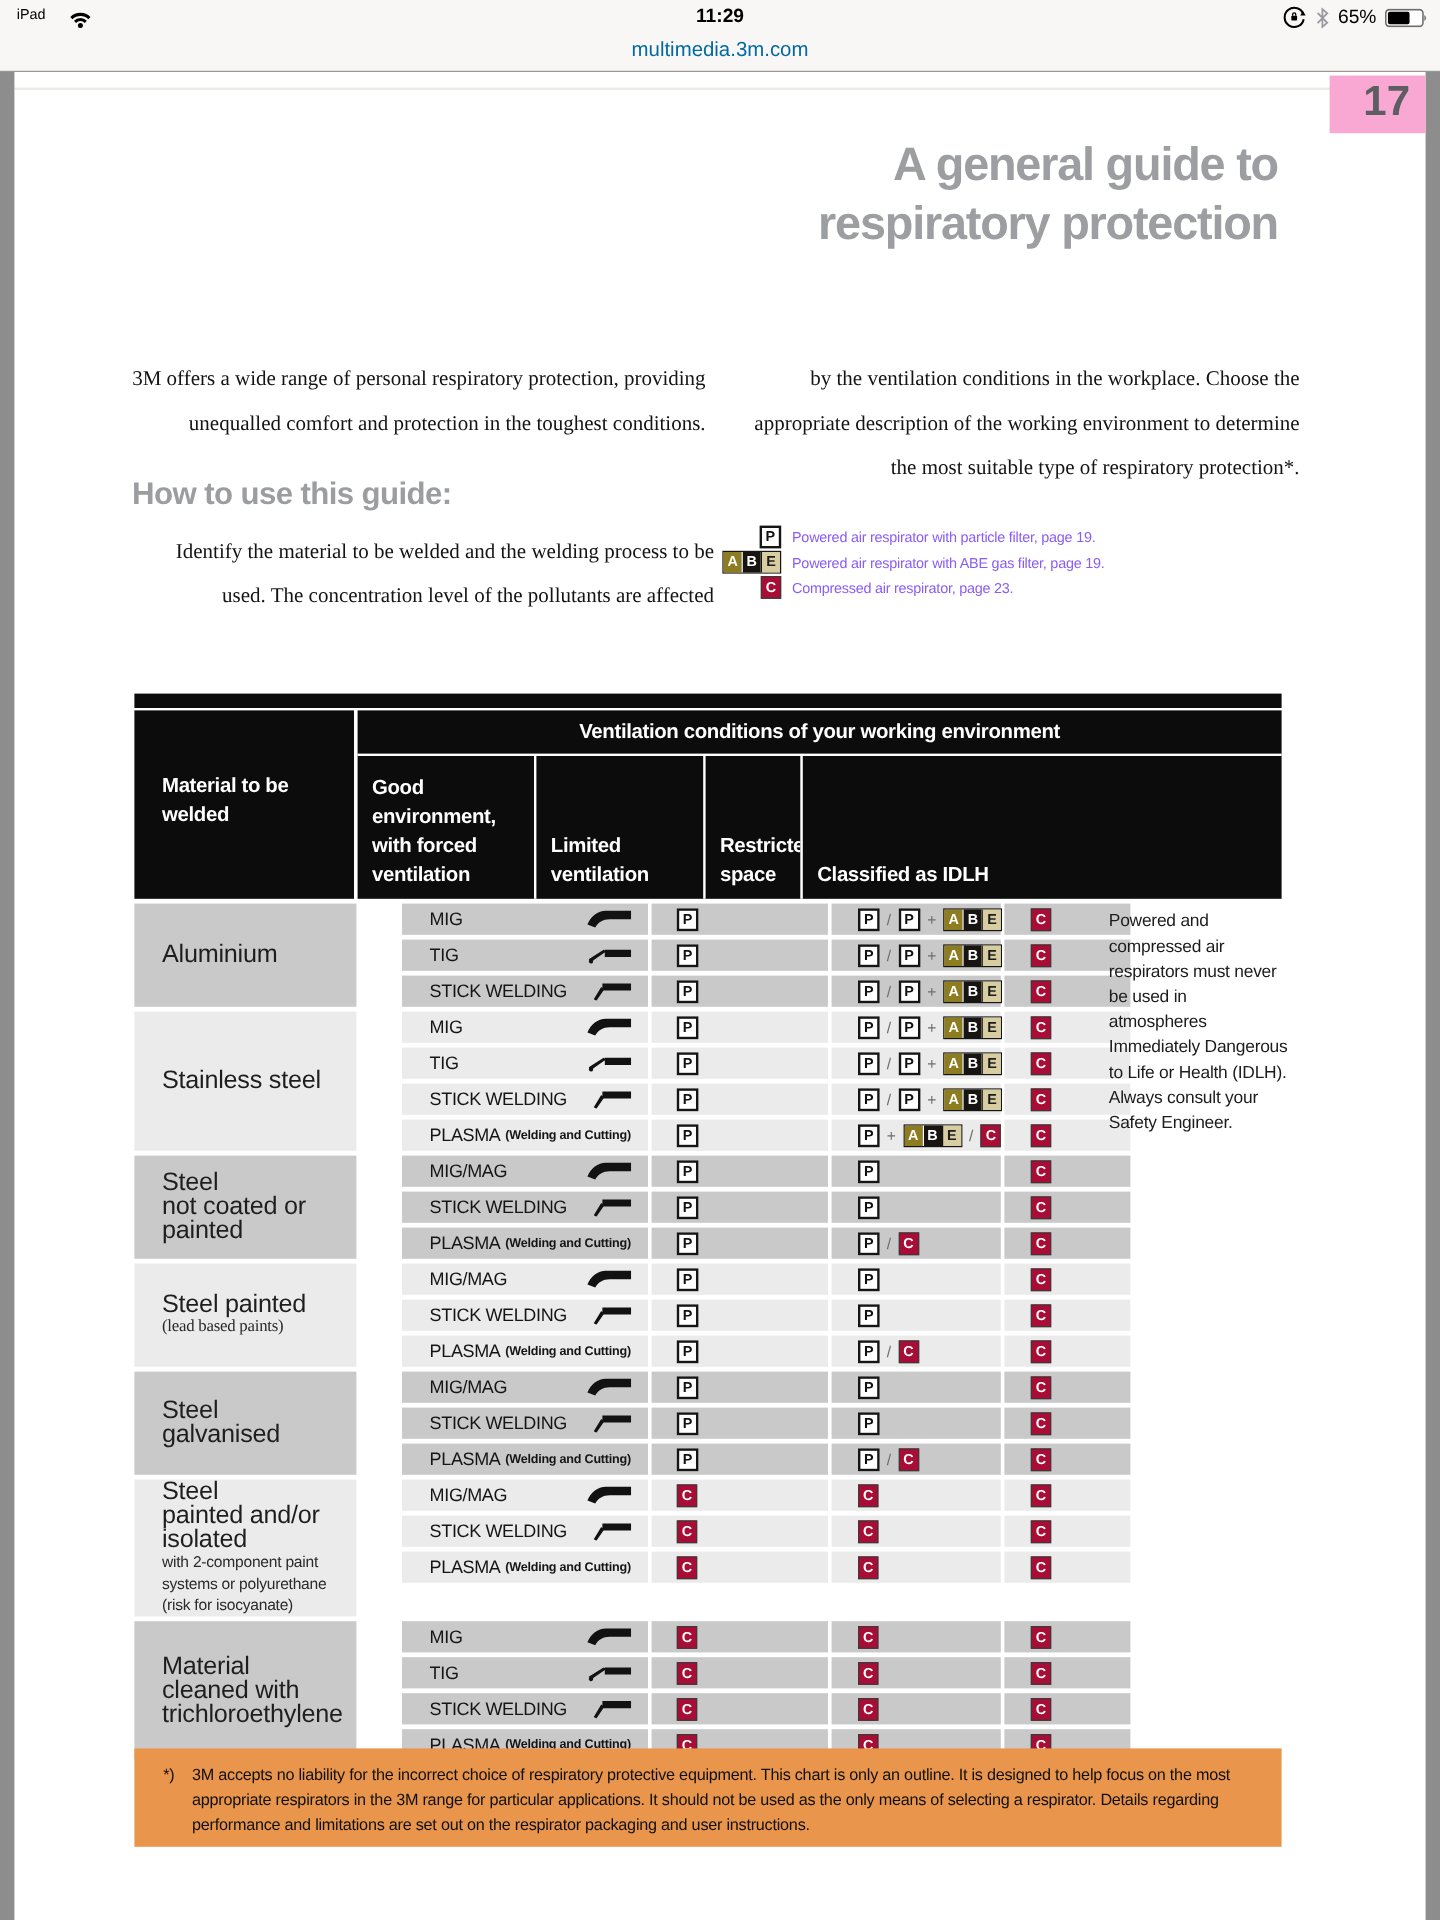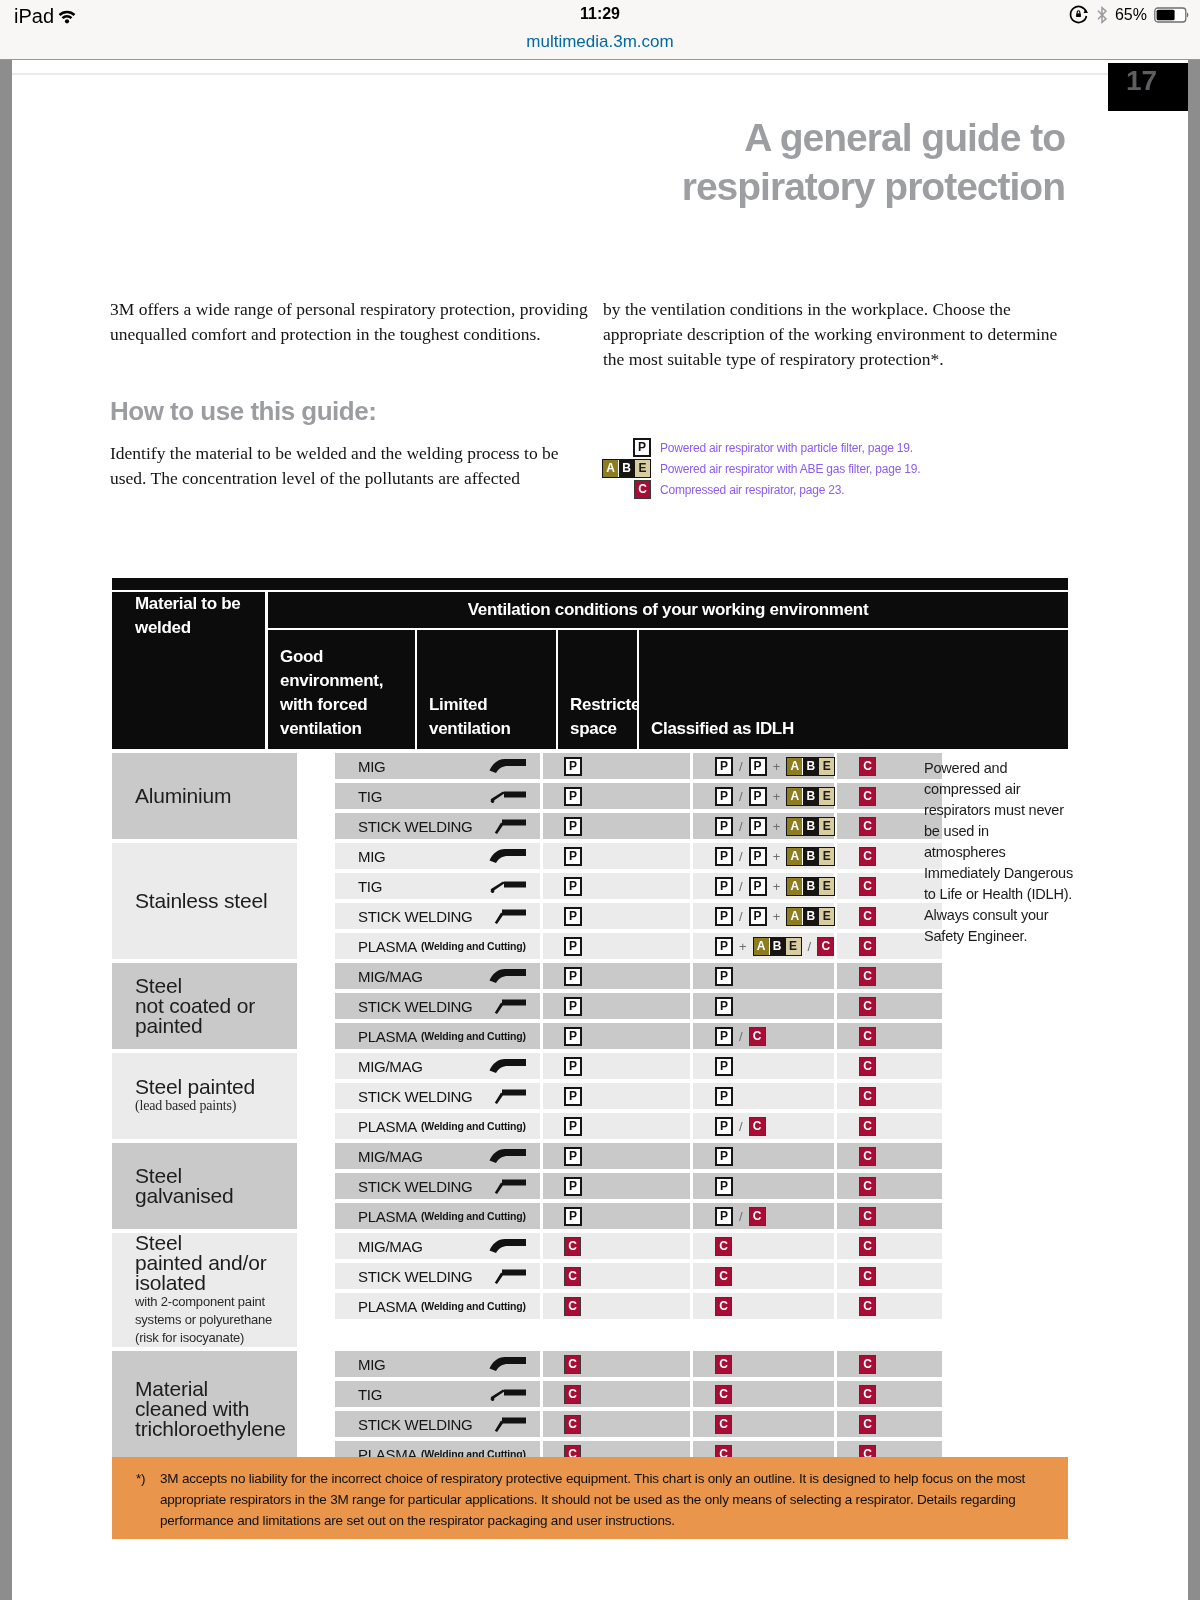--- a/index.html
+++ b/index.html
@@ -3,43 +3,43 @@
 <meta charset="utf-8">
 <style>
   html,body{margin:0;padding:0;background:#444;}
   #canvas{position:relative;width:1200px;height:1600px;background:#fff;overflow:hidden;
           font-family:"Liberation Sans",sans-serif;}
 
   
   .topchrome{position:absolute;top:0;left:0;width:1200px;height:59px;background:#f8f7f5;
              border-bottom:1px solid #979797;z-index:30;}
   .statusbar{position:absolute;top:0;left:0;right:0;height:30px;}
-  .sb-left{position:absolute;left:14px;top:5px;font-size:20px;color:#000;}
+  .sb-left{position:absolute;left:14px;top:5px;font-size:12px;color:#000;}
   .sb-wifi{position:absolute;left:56px;top:8px;}
   .sb-time{position:absolute;left:0;right:0;top:5px;text-align:center;font-size:16px;font-weight:700;color:#000;}
   .sb-right{position:absolute;right:10px;top:4px;display:flex;align-items:center;gap:7px;}
   .sb-batt-pct{font-size:16px;color:#000;}
   .urlrow{position:absolute;top:29px;left:0;right:0;height:29px;text-align:center;}
   .urltext{display:inline-block;margin-top:3px;font-size:17px;color:#0369a1;}
 
   
   .viewer{position:absolute;top:60px;left:0;width:1200px;height:1540px;background:#fff;}
   .edge{position:absolute;top:0;bottom:0;width:12px;background:#8d8d8d;z-index:5;}
   .edge.l{left:0}.edge.r{right:0}
   .page{position:absolute;left:12px;top:0;width:1176px;height:1540px;background:#fff;}
   .pagetopline{position:absolute;left:0;right:0;top:13px;height:2px;background:#eceae7;}
-  .tab17{position:absolute;right:0;top:3px;width:80px;height:48px;background:#000000;
-         color:#5c5e61;font-size:28px;font-weight:700;text-align:center;
+  .tab17{position:absolute;right:0;top:3px;width:80px;height:48px;background:#f9a8d4;
+         color:#5c5e61;font-size:35px;font-weight:700;text-align:right;
          padding:2px 13px 0 0;box-sizing:border-box;z-index:6;}
 
   
   .doc-title{position:absolute;right:123px;top:53px;width:620px;text-align:right;
              color:#9c9ea1;font-size:39px;font-weight:700;line-height:49px;letter-spacing:-1px;}
   .serifcol{position:absolute;font-family:"Liberation Serif",serif;font-size:17.5px;
-            line-height:25px;color:#141414;}
+            line-height:37px;color:#141414;text-align:right;}
   .col-l1{left:98px;top:237px;width:478px;}
   .col-r1{left:591px;top:237px;width:480px;}
   .howto{position:absolute;left:98px;top:336px;color:#9b9da0;font-size:26px;font-weight:700;letter-spacing:-0.5px;}
   .col-l2{left:98px;top:381px;width:485px;}
 
   
   .legend{position:absolute;left:575px;top:377px;}
   .lg-row{display:flex;align-items:center;height:21px;}
   .lg-badges{width:64px;display:flex;justify-content:flex-end;align-items:center;}
   .lg-text{margin-left:9px;font-size:12px;color:#8b5cf6;letter-spacing:-0.2px;white-space:nowrap;}
@@ -59,21 +59,21 @@
   .sep{color:#6e6e6e;font-size:13px;margin:0 5px;flex:none;}
   .tokenrow{display:flex;align-items:center;}
   .tokenrow .bp,.tokenrow .bc,.tokenrow .babe{margin:0 1px;}
 
   
   .tbl{position:absolute;left:100px;top:518px;width:956px;}
   .th-topbar{height:12px;background:#0c0c0c;}
   .th-cells{display:flex;height:157px;margin-top:2px;}
   .th-blk{background:#0c0c0c;color:#fff;font-weight:700;font-size:17px;line-height:24px;
           letter-spacing:-0.3px;box-sizing:border-box;}
-  .th-mat{width:153px;margin-right:3px;display:flex;align-items:flex-start;padding:0 10px 8px 23px;}
+  .th-mat{width:183px;margin-right:3px;display:flex;align-items:center;padding:0 10px 8px 23px;}
   .th-method{width:205px;margin-right:3px;display:flex;align-items:flex-end;padding:0 10px 8px 23px;}
   .th-vent{flex:1;display:flex;flex-direction:column;}
   .vent-span{height:38px;display:flex;align-items:center;justify-content:center;
              border-bottom:2px solid #fff;}
   .vent-cols{display:flex;flex:1;}
   .vc{box-sizing:border-box;display:flex;align-items:flex-end;padding:0 6px 8px 12px;}
   .vc + .vc{border-left:2px solid #fff;}
   .vc-good{width:147px;}.vc-lim{width:141px;}.vc-res{width:81px;}.vc-idlh{flex:1;}
 
   .tbody{margin-top:4px;}

